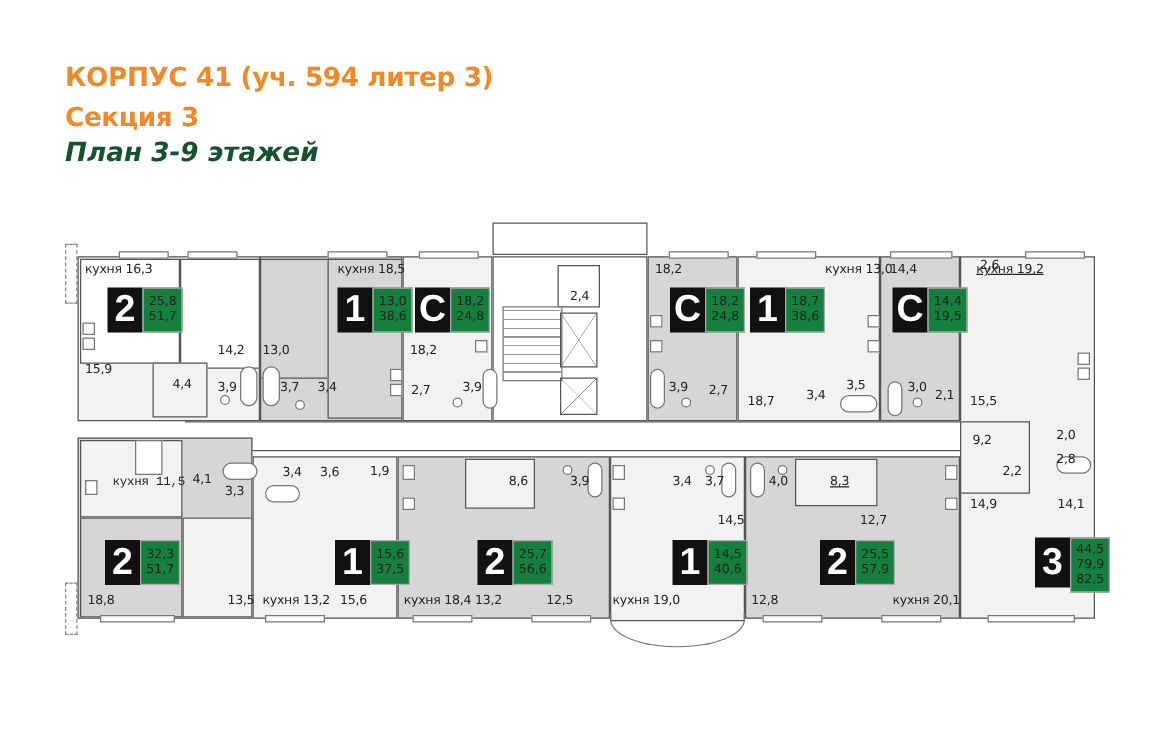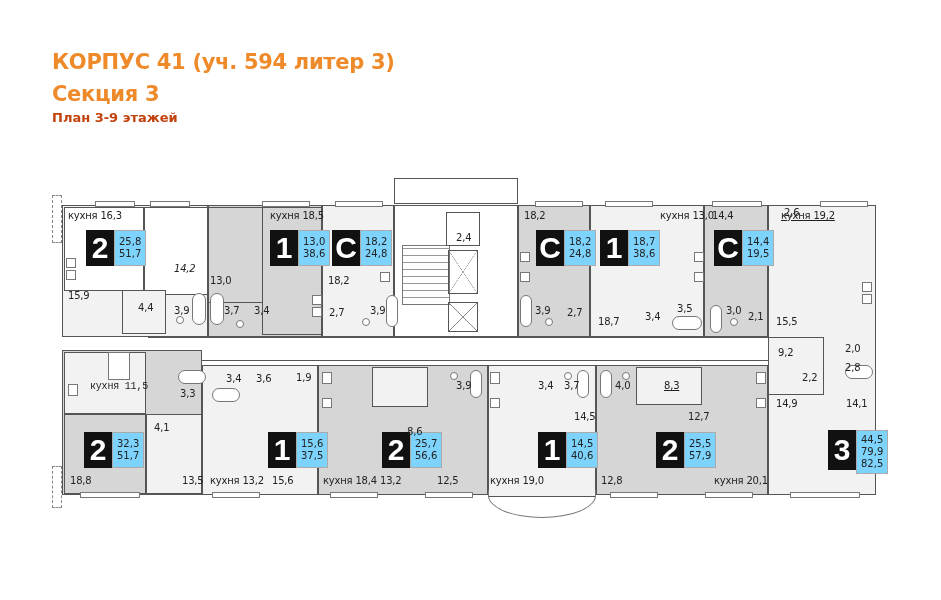--- a/index.html
+++ b/index.html
@@ -2,37 +2,37 @@
 <html><head>
 <meta charset="utf-8">
 <style>
   * { box-sizing: border-box; margin: 0; padding: 0; }
   html, body { width: 941px; height: 600px; background: #ffffff; overflow: hidden; }
   body { position: relative; font-family: "DejaVu Sans", sans-serif; color: #1a1a1a; }
 
   .title { position: absolute; left: 52px; font-weight: bold; color: #ef8a2a; white-space: nowrap; }
   .t1 { top: 50px; font-size: 21px; letter-spacing: -0.3px; }
   .t2 { top: 82px; font-size: 21px; letter-spacing: -0.3px; }
-  .t3 { top: 110px; font-size: 13px; color: #c2410c; }
+  .t3 { top: 110px; font-size: 21px; color: #14532d; font-style: italic; }
 
   .plan { position: absolute; left: 0; top: 0; width: 941px; height: 600px; }
 
   .room { position: absolute; border: 1.5px solid #555; }
   .g  { background: #d6d6d6; }
   .lg { background: #f2f2f2; }
   .w  { background: #ffffff; }
   .dash { position: absolute; border: 1px dashed #888; background: transparent; }
   .win { position: absolute; background: #fff; border: 1px solid #777; }
 
   .lbl { position: absolute; font-size: 10px; color: #222; white-space: nowrap; letter-spacing: -0.2px; }
 
   .badge { position: absolute; display: flex; align-items: stretch; }
   .badge .num { width: 28px; height: 36px; background: #111; color: #fff; font-weight: bold; font-size: 30px;
                 display: flex; align-items: center; justify-content: center; line-height: 1; font-family: "Liberation Sans", sans-serif; }
-  .badge .vals { border: 1px solid #aaa; background: #7dd3fc; font-size: 10px; padding: 3px 4px; line-height: 12px;
+  .badge .vals { border: 1px solid #aaa; background: #15803d; font-size: 10px; padding: 3px 4px; line-height: 12px;
                  display: flex; flex-direction: column; justify-content: center; color: #222; }
 
   .fixture { position: absolute; border: 1px solid #777; background: #fff; }
   .tub { position: absolute; border: 1px solid #777; border-radius: 7px; background: #fff; }
   .wc { position: absolute; border: 1px solid #777; border-radius: 50%; background: #fff; }
 
   .stair { position: absolute; border: 1px solid #777; background: #fff; }
   .lift { position: absolute; border: 1.5px solid #555; background: #fff; }
   .arc { position: absolute; border: 1.5px solid #777; border-top: none; border-radius: 0 0 120px 120px / 0 0 50px 50px; }
 </style>
@@ -230,21 +230,21 @@
     <div class="vals">
         <span>44,5</span>
         <span>79,9</span>
         <span>82,5</span>
       </div>
   </div>
 
   <div class="lbl" style="left:68px;top:210px;">кухня 16,3</div>
   <div class="lbl" style="left:68px;top:290px;">15,9</div>
   <div class="lbl" style="left:138px;top:302px;">4,4</div>
-  <div class="lbl" style="left:174px;top:263px;font-style:italic;">14,2</div>
+  <div class="lbl" style="left:174px;top:275px;">14,2</div>
   <div class="lbl" style="left:174px;top:305px;">3,9</div>
   <div class="lbl" style="left:210px;top:275px;">13,0</div>
   <div class="lbl" style="left:224px;top:305px;">3,7</div>
   <div class="lbl" style="left:254px;top:305px;">3,4</div>
   <div class="lbl" style="left:270px;top:210px;">кухня 18,5</div>
   <div class="lbl" style="left:328px;top:275px;">18,2</div>
   <div class="lbl" style="left:329px;top:307px;">2,7</div>
   <div class="lbl" style="left:370px;top:305px;">3,9</div>
   <div class="lbl" style="left:456px;top:232px;">2,4</div>
   <div class="lbl" style="left:524px;top:210px;">18,2</div>
@@ -261,31 +261,31 @@
   <div class="lbl" style="left:781px;top:210px;text-decoration:underline;">кухня 19,2</div>
   <div class="lbl" style="left:776px;top:316px;">15,5</div>
   <div class="lbl" style="left:778px;top:347px;">9,2</div>
   <div class="lbl" style="left:845px;top:343px;">2,0</div>
   <div class="lbl" style="left:845px;top:362px;">2,8</div>
   <div class="lbl" style="left:779px;top:372px;margin-left:23px;">2,2</div>
   <div class="lbl" style="left:776px;top:398px;">14,9</div>
   <div class="lbl" style="left:846px;top:398px;">14,1</div>
 
   <div class="lbl" style="left:90px;top:381px;font-family:Liberation Mono, monospace;">кухня 11,5</div>
-  <div class="lbl" style="left:154px;top:378px;margin-top:44px;">4,1</div>
+  <div class="lbl" style="left:154px;top:378px;">4,1</div>
   <div class="lbl" style="left:180px;top:388px;">3,3</div>
   <div class="lbl" style="left:226px;top:373px;">3,4</div>
   <div class="lbl" style="left:256px;top:373px;">3,6</div>
   <div class="lbl" style="left:296px;top:372px;">1,9</div>
   <div class="lbl" style="left:70px;top:475px;">18,8</div>
   <div class="lbl" style="left:150px;top:475px;margin-left:32px;">13,5</div>
   <div class="lbl" style="left:210px;top:475px;">кухня 13,2</div>
   <div class="lbl" style="left:272px;top:475px;">15,6</div>
   <div class="lbl" style="left:323px;top:475px;">кухня 18,4</div>
-  <div class="lbl" style="left:407px;top:380px;margin-top:46px;">8,6</div>
+  <div class="lbl" style="left:407px;top:380px;">8,6</div>
   <div class="lbl" style="left:456px;top:380px;">3,9</div>
   <div class="lbl" style="left:380px;top:475px;">13,2</div>
   <div class="lbl" style="left:437px;top:475px;text-align:right;">12,5</div>
   <div class="lbl" style="left:490px;top:475px;">кухня 19,0</div>
   <div class="lbl" style="left:538px;top:380px;">3,4</div>
   <div class="lbl" style="left:564px;top:380px;">3,7</div>
   <div class="lbl" style="left:574px;top:411px;">14,5</div>
   <div class="lbl" style="left:615px;top:380px;">4,0</div>
   <div class="lbl" style="left:601px;top:475px;">12,8</div>
   <div class="lbl" style="left:664px;top:380px;text-decoration:underline;">8,3</div>

